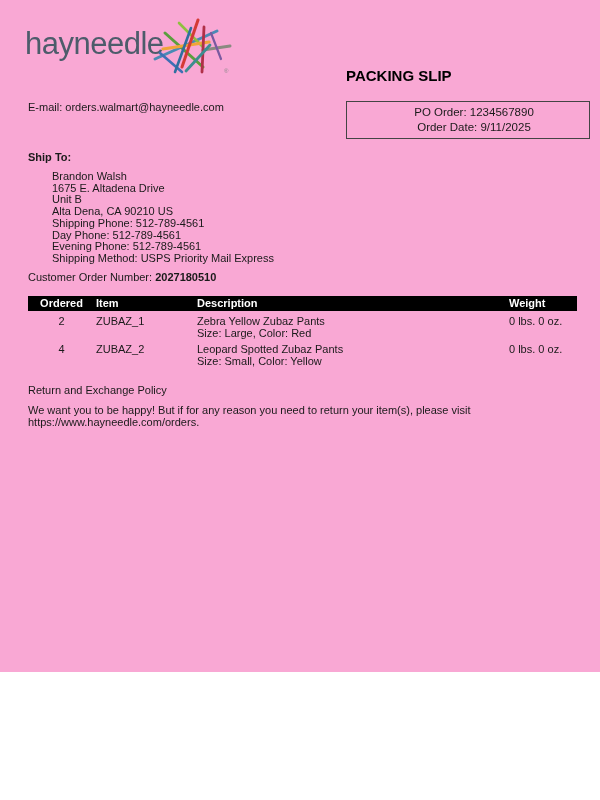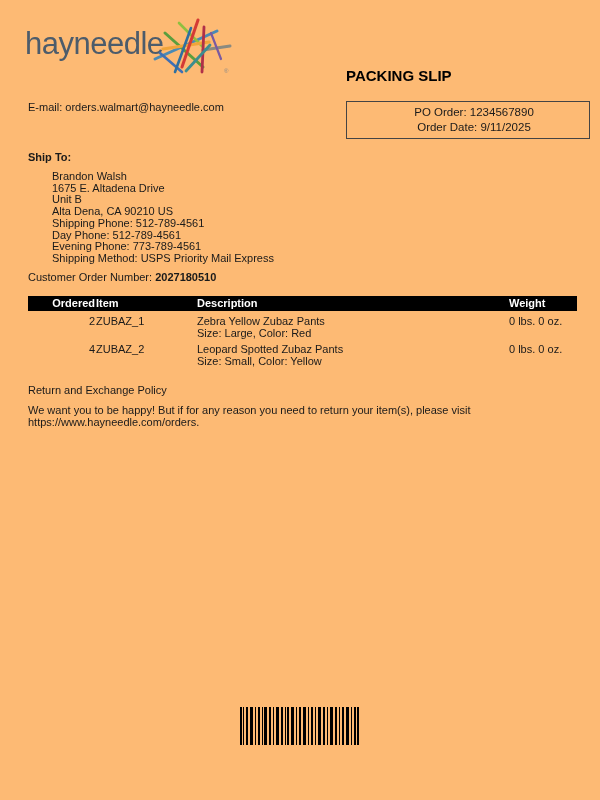--- a/index.html
+++ b/index.html
@@ -1,20 +1,20 @@
 <!DOCTYPE html>
 <html><head>
 <meta charset="utf-8">
 <style>
   html, body { margin: 0; padding: 0; background: #ffffff; }
   .page {
     position: relative;
     width: 600px;
-    height: 800px;
-    background: #fdba74;
+    height: 672px;
+    background: #f9a8d4;
     font-family: "Liberation Sans", sans-serif;
     color: #1a1a1a;
     overflow: hidden;
   }
   
   .logo-text {
     position: absolute;
     left: 25px;
     top: 26px;
     font-size: 31px;
@@ -95,21 +95,21 @@
     font-weight: bold;
     line-height: 15px;
     height: 15px;
   }
   .items-row {
     display: grid;
     grid-template-columns: 67px 101px 312px 69px;
     line-height: 12px;
     padding-top: 4px;
   }
-  .col-ordered { text-align: right; }
+  .col-ordered { text-align: center; }
   .col-item, .col-desc, .col-weight { text-align: left; padding-left: 1px; }
   
   .return-heading {
     position: absolute;
     left: 28px;
     top: 384px;
     font-size: 11px;
   }
   .return-body {
     position: absolute;
@@ -157,21 +157,21 @@
   <div class="email-line">E-mail: orders.walmart@hayneedle.com</div>
 
   <div class="ship-to-heading">Ship To:</div>
   <div class="ship-to-block">
     <div>Brandon Walsh</div>
     <div>1675 E. Altadena Drive</div>
     <div>Unit B</div>
     <div>Alta Dena, CA 90210 US</div>
     <div>Shipping Phone: 512-789-4561</div>
     <div>Day Phone: 512-789-4561</div>
-    <div>Evening Phone: 773-789-4561</div>
+    <div>Evening Phone: 512-789-4561</div>
     <div>Shipping Method: USPS Priority Mail Express</div>
   </div>
 
   <div class="customer-order">
     <span>Customer Order Number: </span><span class="value">2027180510</span>
   </div>
 
   <div class="items-table">
     <div class="items-header">
       <div class="col-ordered">Ordered</div>

